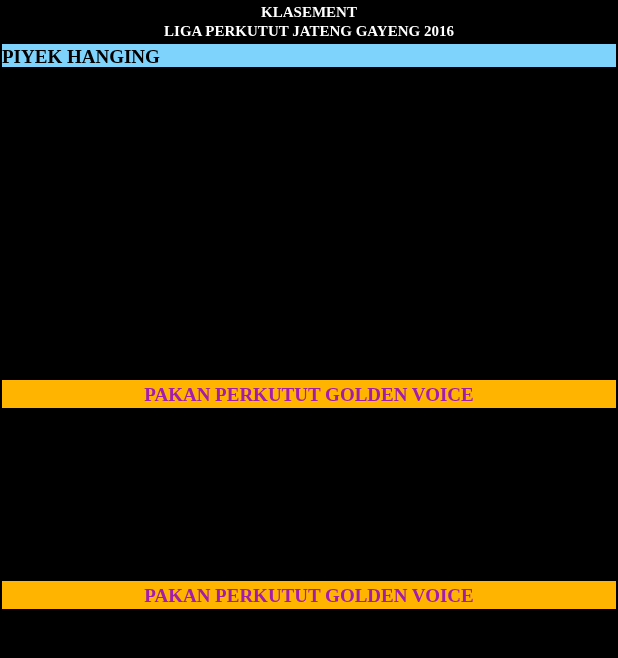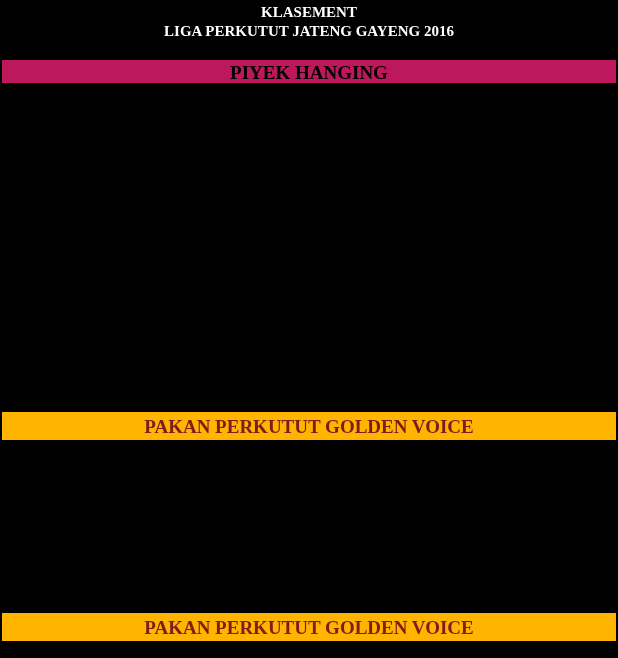--- a/index.html
+++ b/index.html
@@ -25,30 +25,30 @@
     text-align: center;
     color: #ffffff;
     font-family: "Liberation Serif", serif;
     font-weight: bold;
     font-size: 15px;
     line-height: 19px;
     padding-top: 3px;
     padding-bottom: 2px;
   }
   .banner {
-    background: #be185d;
+    background: #7dd3fc;
     color: #000000;
-    text-align: center;
+    text-align: left;
     font-weight: bold;
     font-size: 19px;
     line-height: 25px;
     height: 25px;
     border: 1px solid #000000;
     box-sizing: border-box;
-    margin: 16px 1px;
+    margin: 0 1px;
   }
   table.grid {
     border-collapse: collapse;
     width: 616px;
     margin: 0 1px;
     table-layout: fixed;
     background: #000000;
   }
   table.grid td, table.grid th {
     border: 1px solid #000000;
@@ -76,21 +76,21 @@
   }
   td.cell-black {
     background: #000000;
   }
   td.name {
     font-weight: bold;
     font-size: 12.5px;
   }
   .orange-band {
     background: #ffb400;
-    color: #7f1d1d;
+    color: #a21caf;
     text-align: center;
     font-weight: bold;
     font-size: 19px;
     line-height: 30px;
     height: 30px;
     border: 1px solid #000000;
     box-sizing: border-box;
     margin: 0 1px;
   }
   .spacer {

